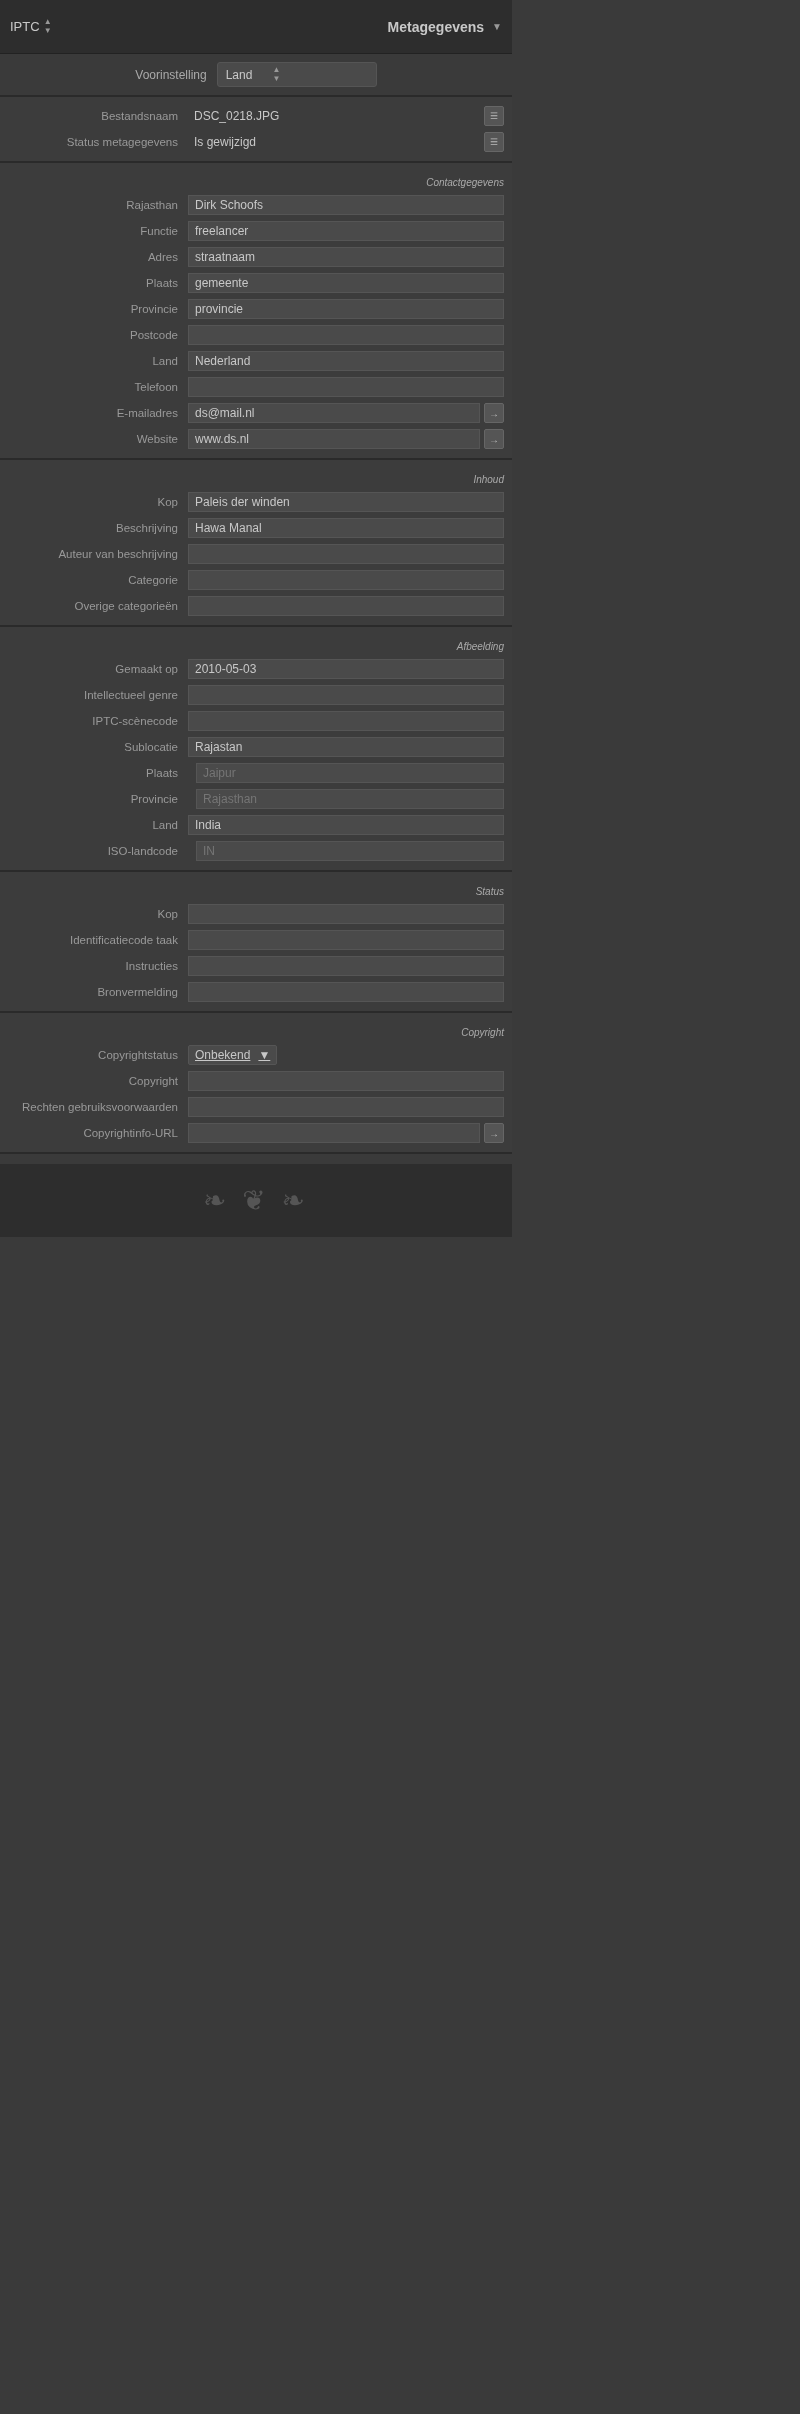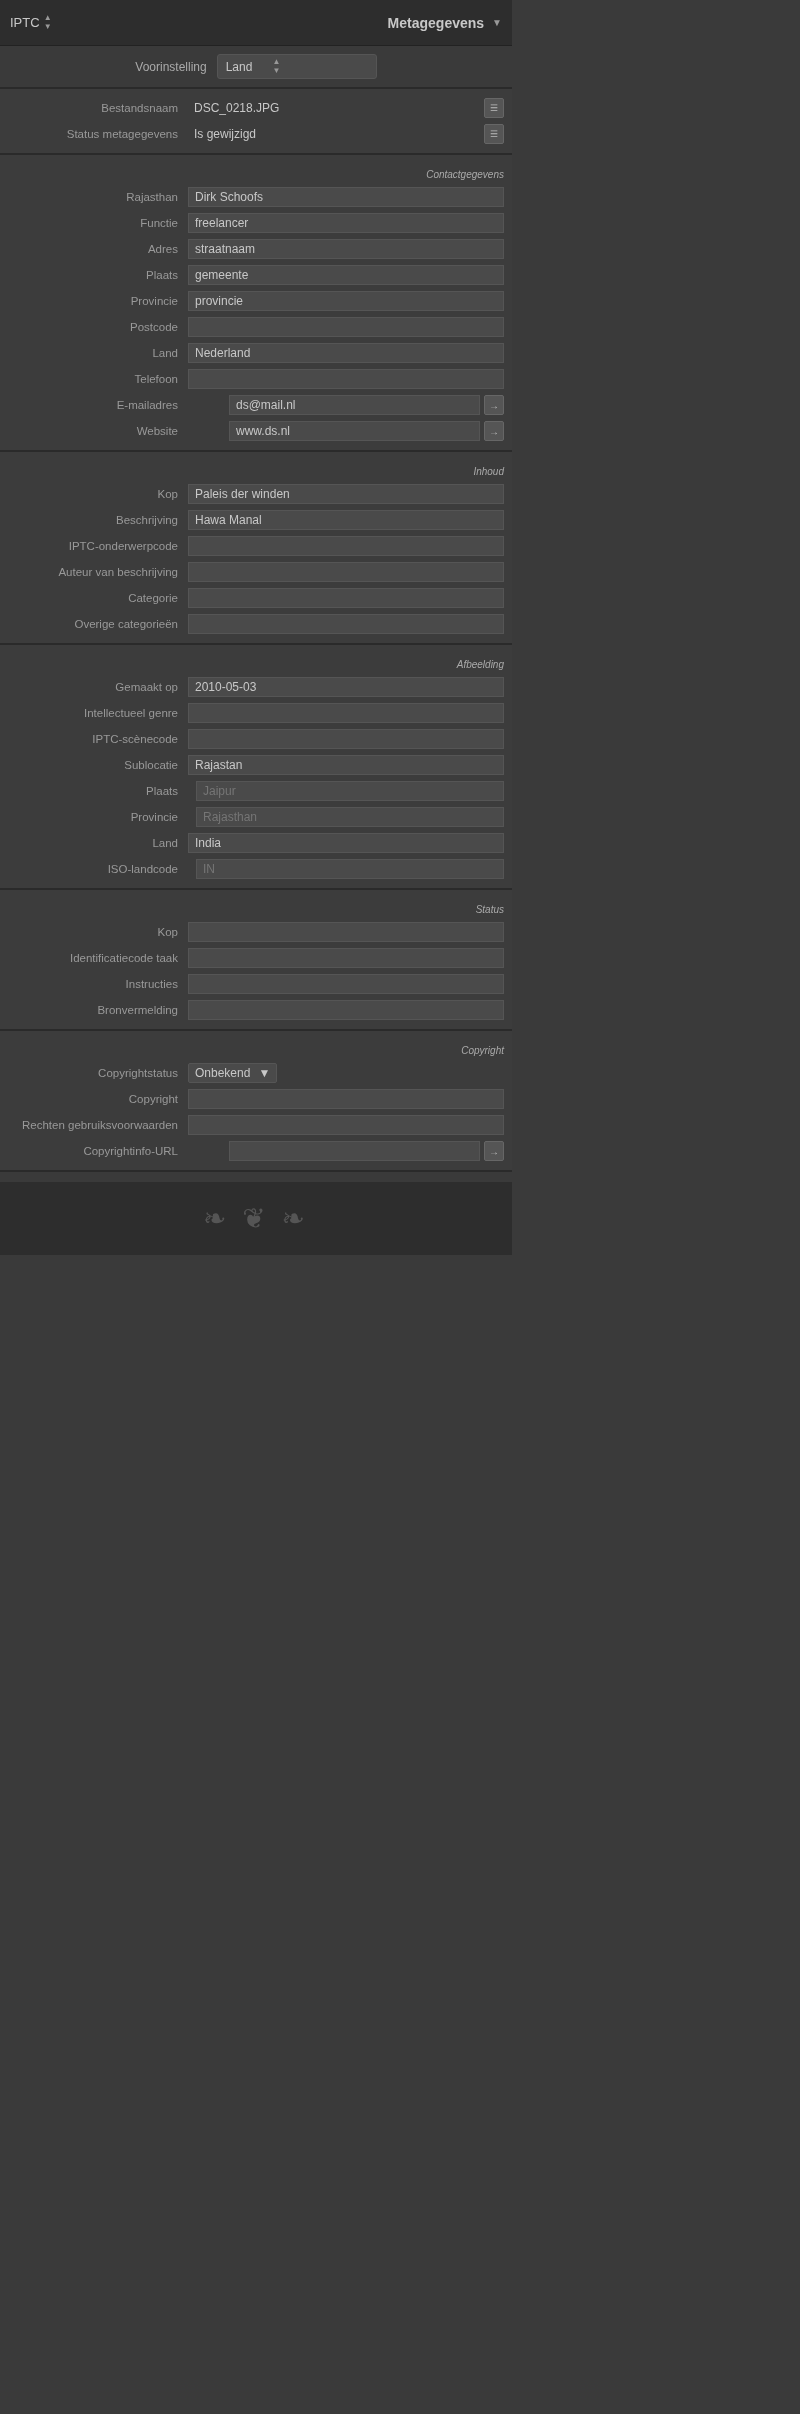--- a/index.html
+++ b/index.html
@@ -18,21 +18,21 @@
     }
 
     
     .header-bar {
       display: flex;
       align-items: center;
       justify-content: space-between;
       background: #2d2d2d;
       padding: 6px 10px;
       border-bottom: 1px solid #222;
-      height: 46px;
+      height: 54px;
     }
 
     .header-left {
       display: flex;
       align-items: center;
       gap: 4px;
     }
 
     .iptc-label {
       color: #c8c8c8;
@@ -164,21 +164,20 @@
 
     .field-with-btn {
       display: flex;
       align-items: center;
       flex: 1;
       gap: 4px;
     }
 
     .field-with-btn .field-input {
       flex: 1;
-      margin-left: 41px;
     }
 
     .icon-btn {
       background: #555;
       border: 1px solid #666;
       color: #bbb;
       font-size: 10px;
       width: 20px;
       height: 20px;
       display: flex;
@@ -233,20 +232,21 @@
     }
 
     .copyright-select {
       display: flex;
       align-items: center;
       background: #4a4a4a;
       border: 1px solid #555;
       border-radius: 2px;
       padding: 2px 6px;
       gap: 8px;
+      text-decoration: underline;
     }
 
     .copyright-select span {
       color: #c8c8c8;
       font-size: 12px;
     }
 
     
     .footer-decor {
       display: flex;
@@ -380,24 +380,20 @@
     <div class="field-row">
       <span class="field-label">Kop</span>
       <input class="field-input" type="text" value="Paleis der winden" style="">
     </div>
 
     <div class="field-row">
       <span class="field-label">Beschrijving</span>
       <input class="field-input" type="text" value="Hawa Manal" style="">
     </div>
 
-    <div class="field-row">
-      <span class="field-label">IPTC-onderwerpcode</span>
-      <input class="field-input" type="text" value="" style="">
-    </div>
 
     <div class="field-row">
       <span class="field-label">Auteur van beschrijving</span>
       <input class="field-input" type="text" value="" style="">
     </div>
 
     <div class="field-row">
       <span class="field-label">Categorie</span>
       <input class="field-input" type="text" value="" style="">
     </div>

